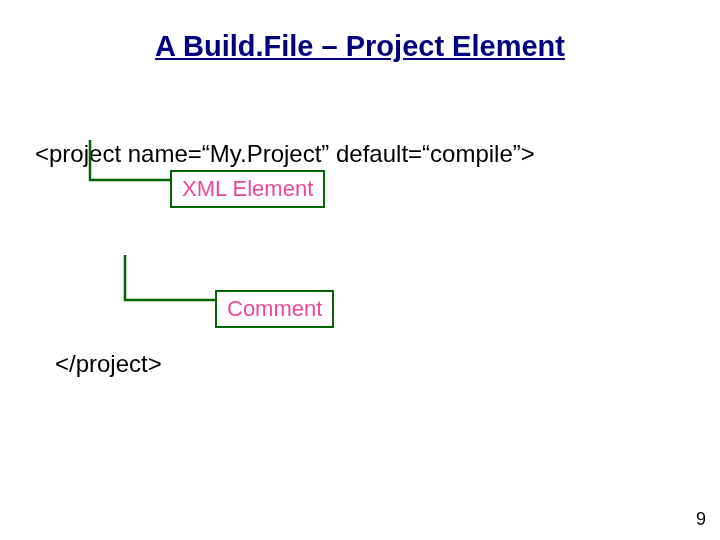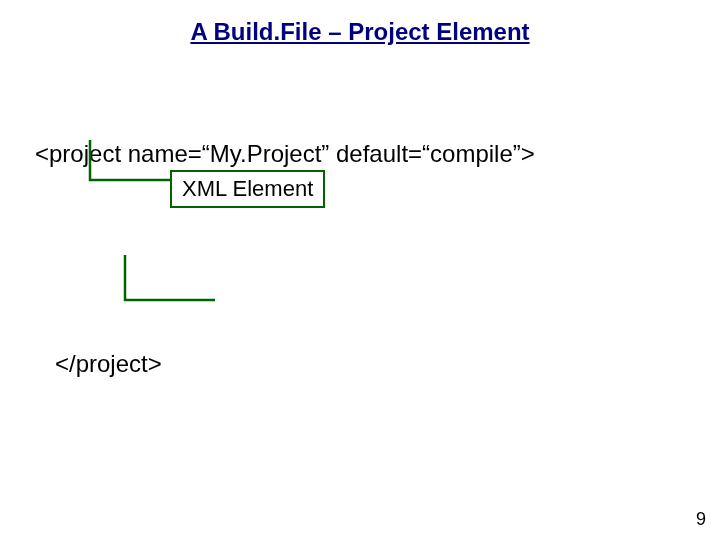--- a/index.html
+++ b/index.html
@@ -12,43 +12,43 @@
     position: relative;
     overflow: hidden;
   }
   .slide {
     position: relative;
     width: 720px;
     height: 540px;
   }
   .title {
     position: absolute;
-    top: 18px;
+    top: 30px;
     left: 0;
     width: 100%;
     text-align: center;
-    font-size: 24px;
+    font-size: 29px;
     font-weight: bold;
     color: #000080;
     text-decoration: underline;
   }
   .code-line {
     position: absolute;
     font-size: 24px;
     color: #000;
   }
   .line-open { top: 120px; left: 35px; margin-top: 20px; }
   .line-comment { top: 232px; left: 55px; }
   .line-close { top: 350px; left: 55px; text-align: center; }
   .label-box {
     position: absolute;
     border: 2px solid #006400;
     padding: 4px 10px;
     font-size: 22px;
-    color: #000000;
+    color: #ec4899;
     background: #fff;
   }
   .label-xml { top: 170px; left: 170px; }
   .label-comment { top: 290px; left: 215px; }
   .page-num {
     position: absolute;
     right: 14px;
     bottom: 10px;
     font-size: 18px;
     color: #000;
@@ -71,17 +71,18 @@
     <path d="M 10 0 L 10 40 L 90 40" stroke="#006400" stroke-width="2.5" fill="none"></path>
   </svg>
 
   <div class="label-box label-xml">XML Element</div>
 
 
   <svg class="connector" style="top:255px; left:115px;" width="110" height="60">
     <path d="M 10 0 L 10 45 L 100 45" stroke="#006400" stroke-width="2.5" fill="none"></path>
   </svg>
 
+  <div class="label-box label-comment">Comment</div>
 
   <div class="code-line line-close">&lt;/project&gt;</div>
 
   <div class="page-num">9</div>
 </div>
 
 </body></html>

